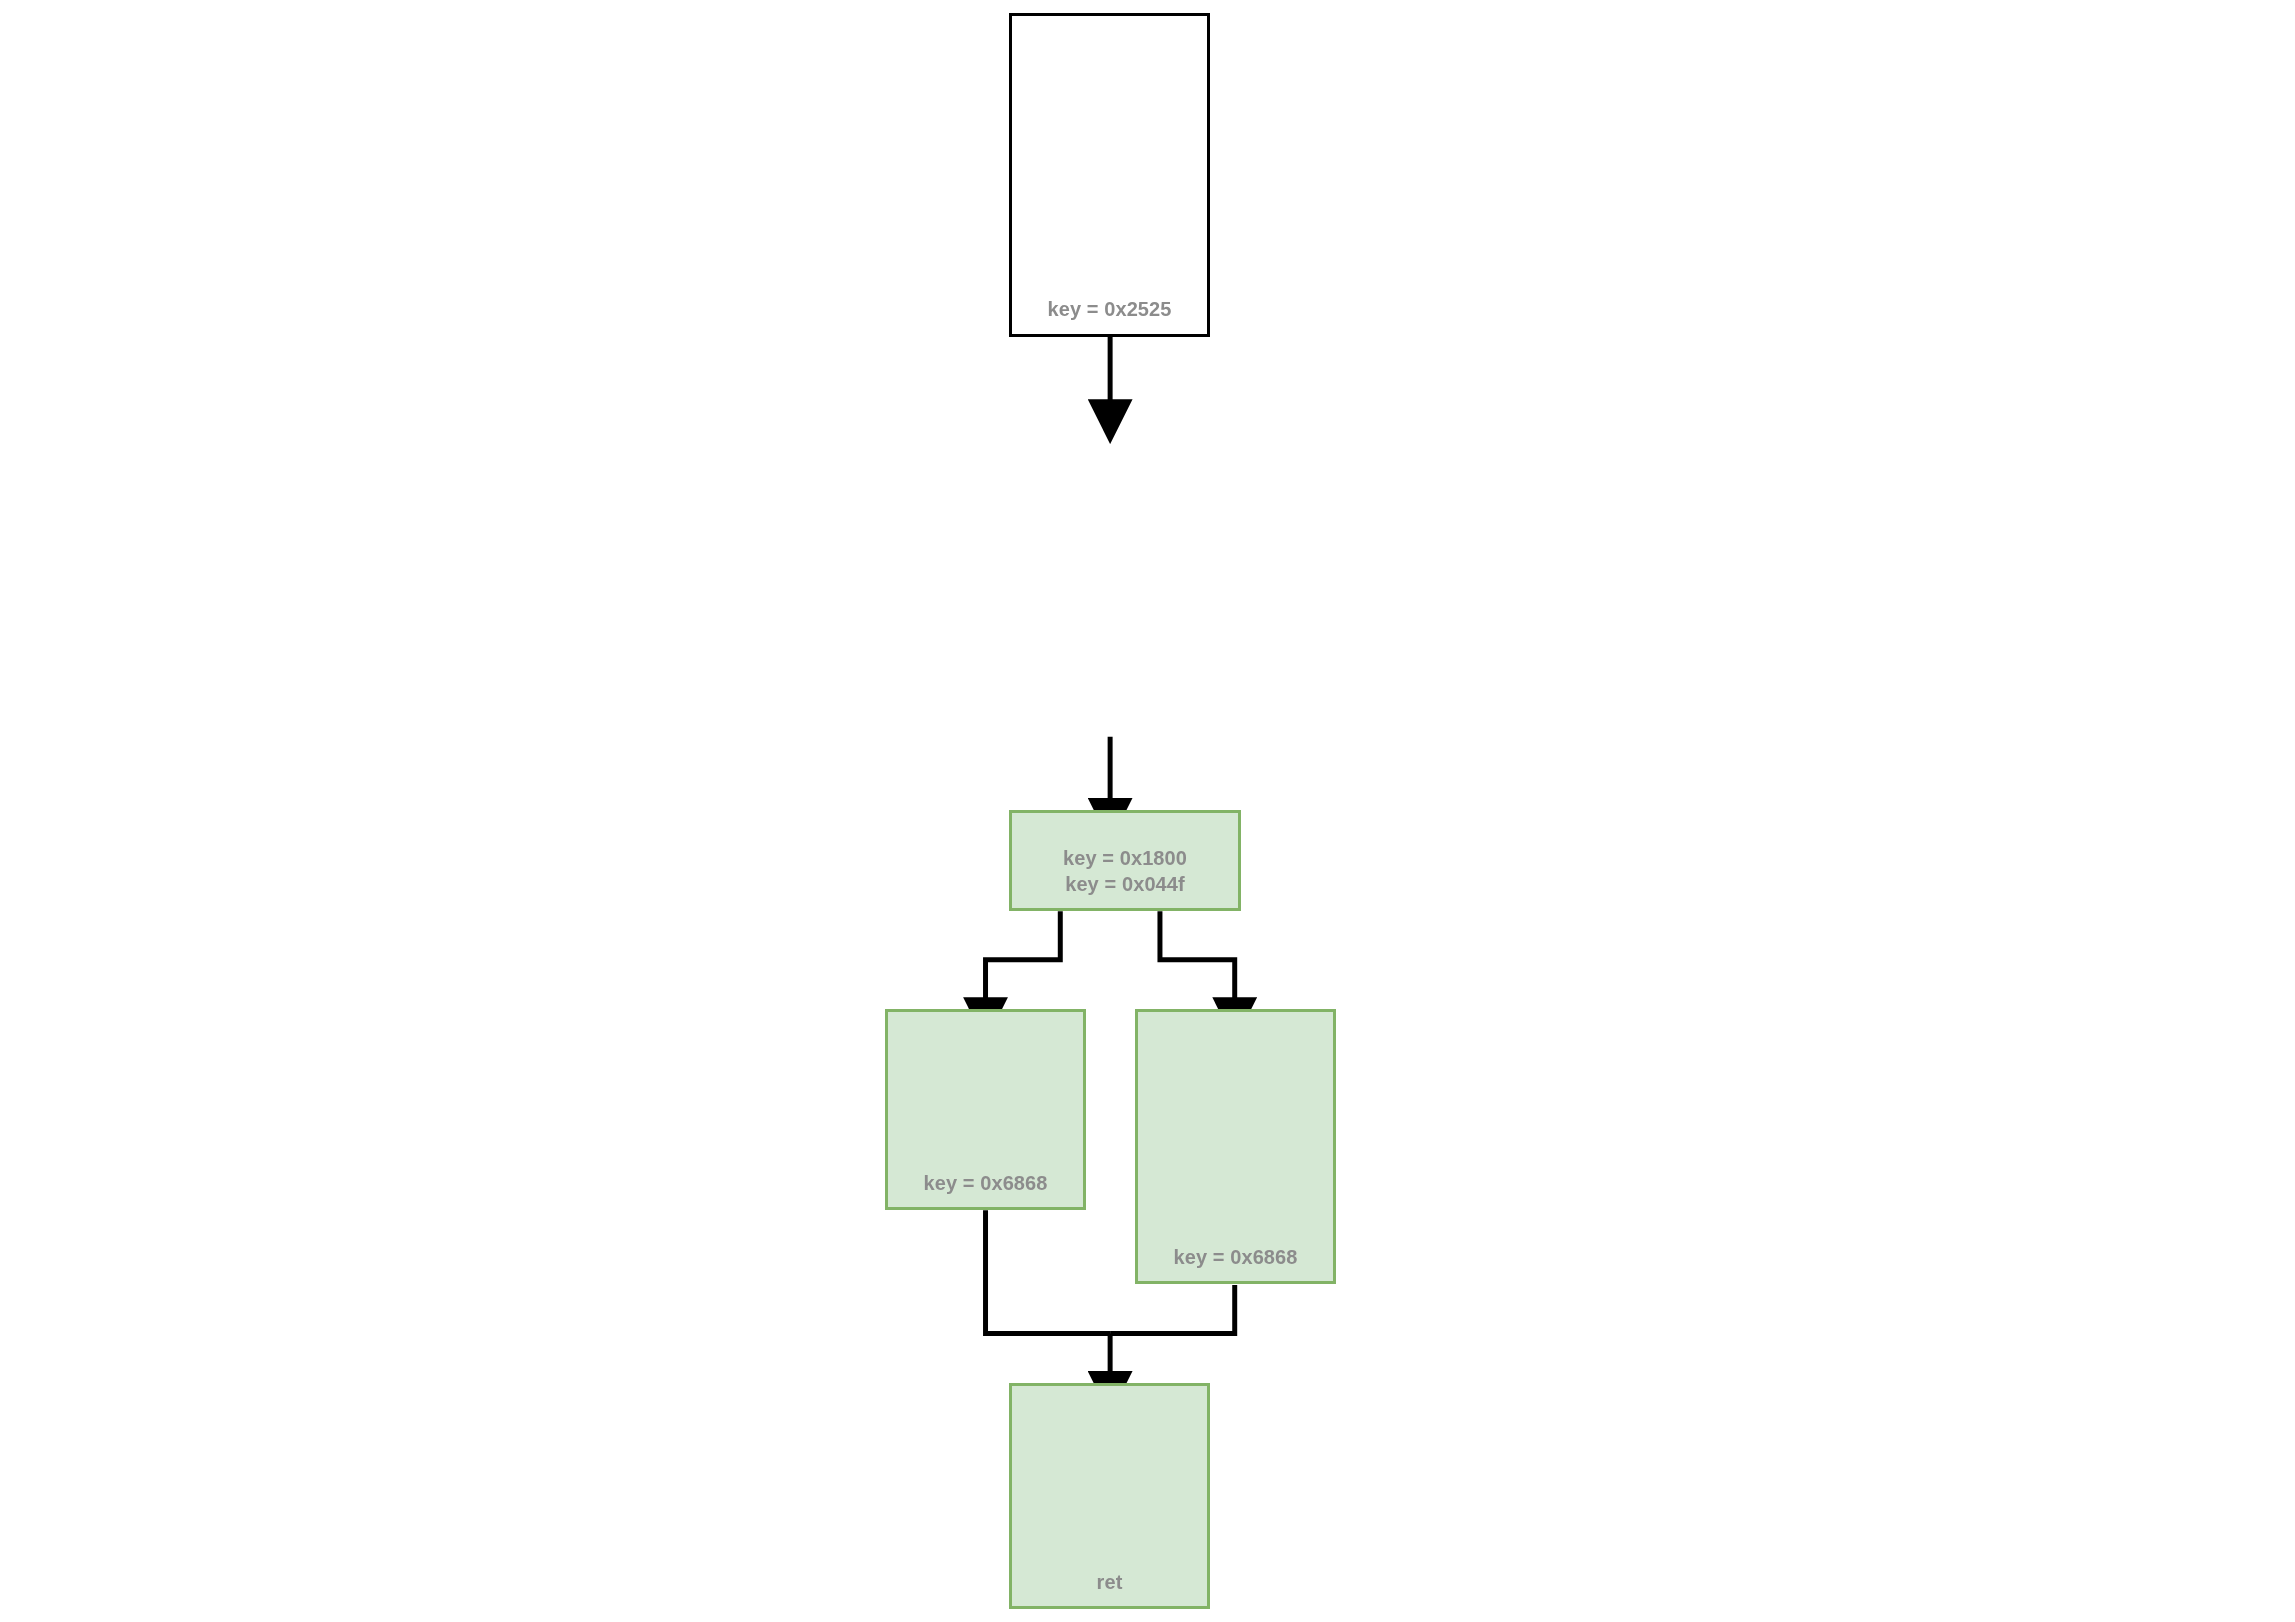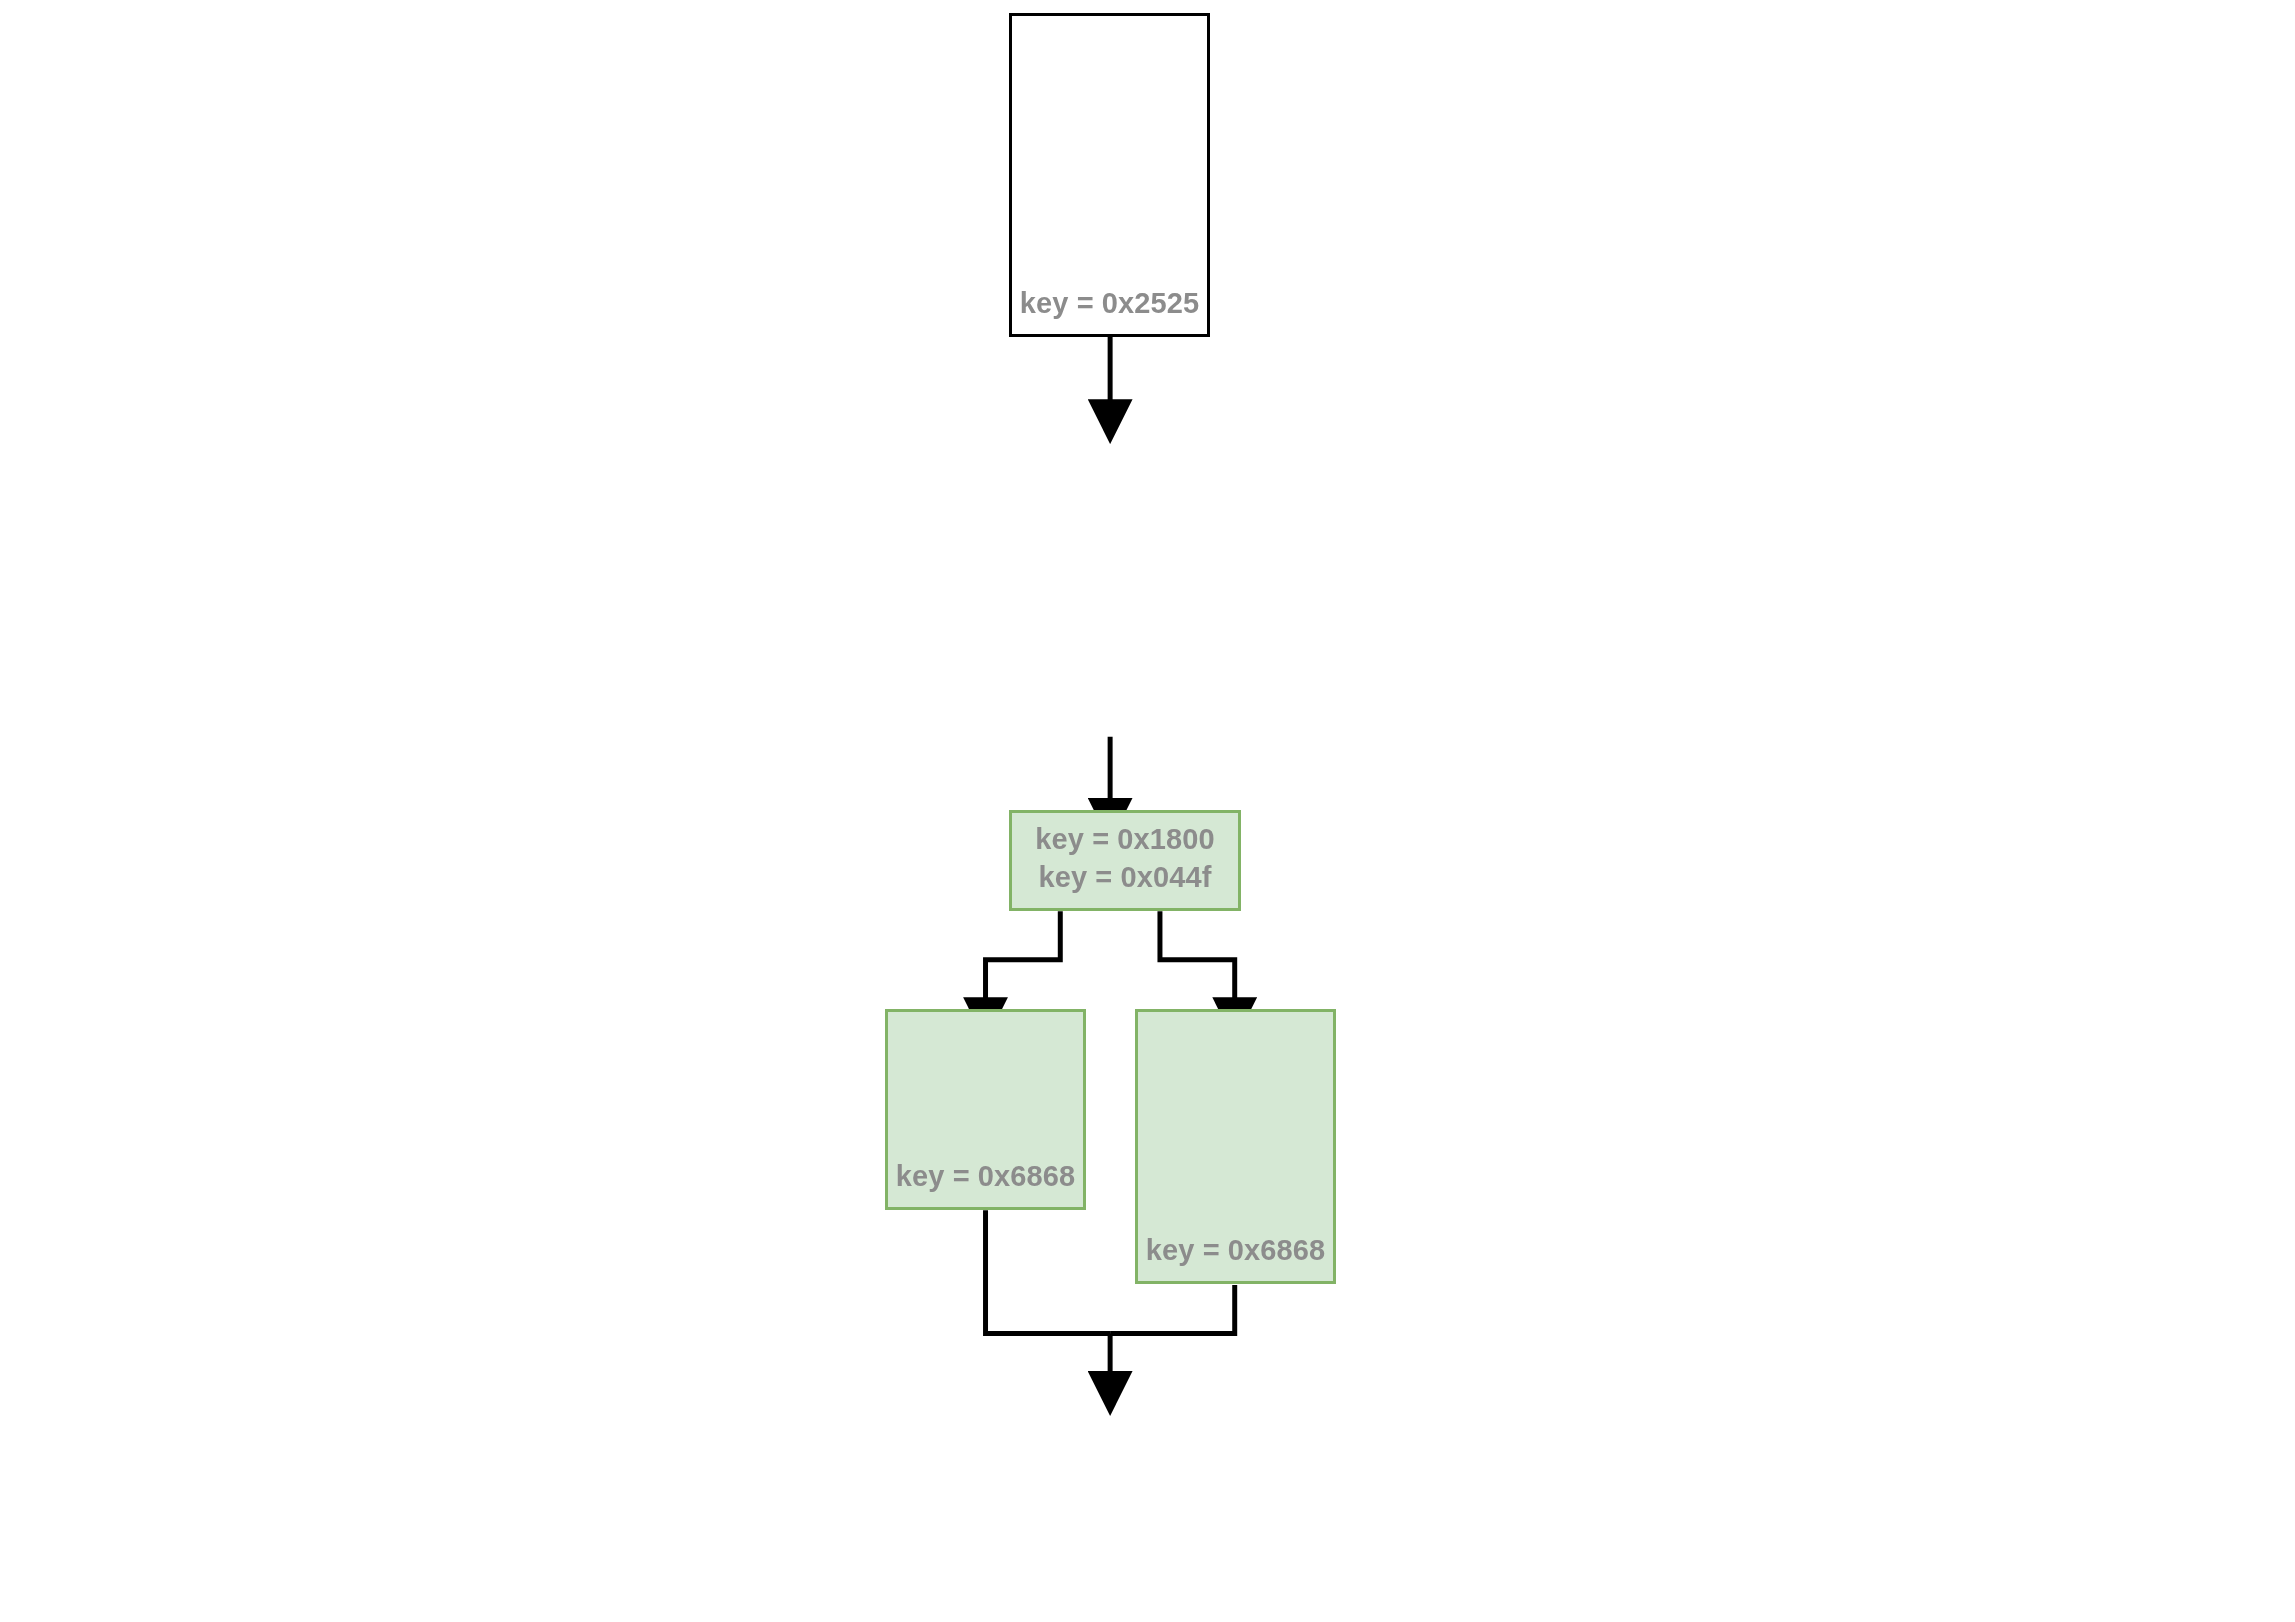--- a/index.html
+++ b/index.html
@@ -39,21 +39,21 @@
   .cfg-node.entry {
     background: #ffffff;
     border: 3.1px solid #000000;
   }
   .cfg-node.block {
     background: #d5e8d4;
     border: 3.1px solid #82b366;
   }
   .node-line {
     color: #8c8c8c;
-    font-size: 29px;
+    font-size: 20px;
     font-weight: bold;
     white-space: nowrap;
     letter-spacing: 0.1px;
     text-align: center;
   }
 </style>
 </head>
 <body>
 
 <div id="cfg-canvas">
@@ -91,15 +91,18 @@
   </div>
 
   <div class="cfg-node block" style="left:885px; top:1009px; width:201px; height:201px;">
     <div class="node-line">key = 0x6868</div>
   </div>
 
   <div class="cfg-node block" style="left:1135px; top:1009px; width:201px; height:275px;">
     <div class="node-line">key = 0x6868</div>
   </div>
 
+  <div class="cfg-node block" style="left:1009px; top:1383px; width:201px; height:226px;">
+    <div class="node-line">ret</div>
+  </div>
 
 </div>
 
 
 </body></html>

